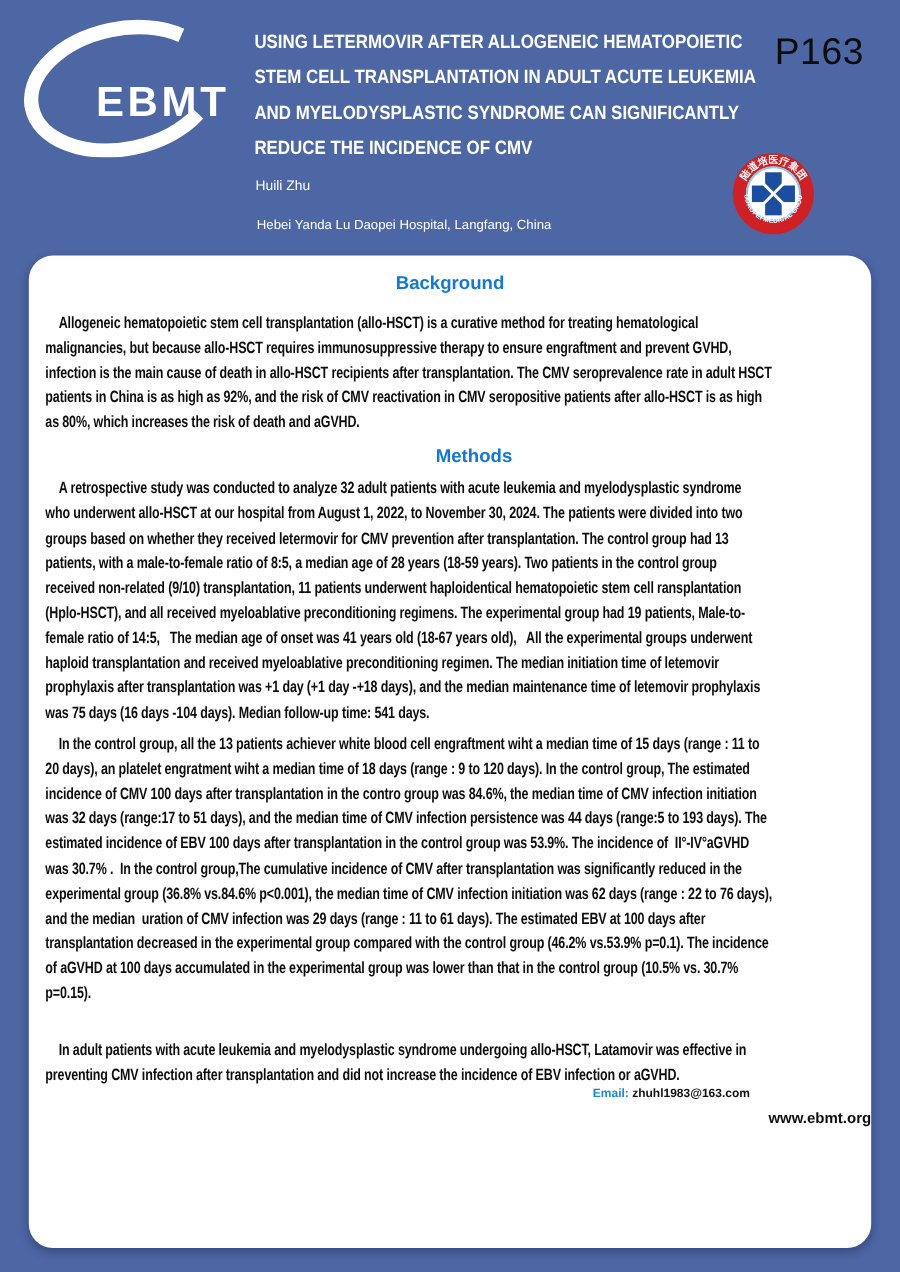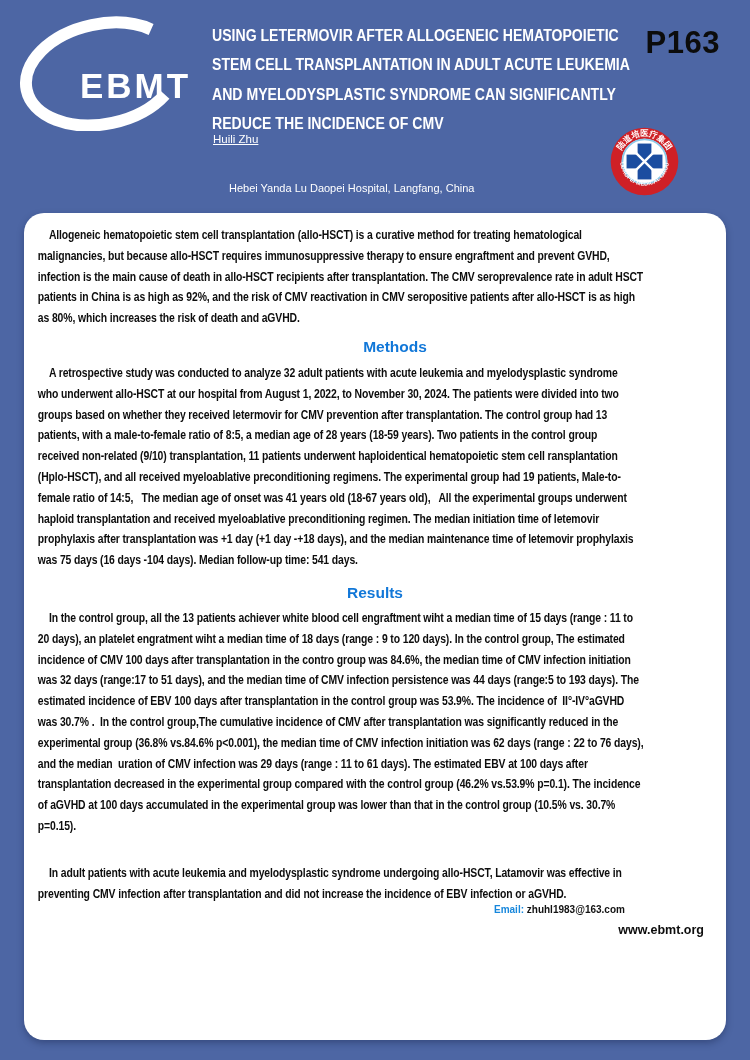--- a/index.html
+++ b/index.html
@@ -15,24 +15,24 @@
     position:absolute;left:62px;top:52px;color:#ffffff;
     font-size:35px;font-weight:bold;letter-spacing:3px;line-height:1;
   }
   .poster-title{
     position:absolute;left:212px;top:21px;width:620px;
     color:#ffffff;font-weight:bold;font-size:16px;line-height:29.4px;
     white-space:pre-wrap;transform:scaleX(0.88);transform-origin:0 0;
   }
   .poster-id{
     position:absolute;right:30px;top:25px;color:#0c0c0c;
-    font-size:31px;font-weight:bold;letter-spacing:0.5px;
+    font-size:31px;font-weight:normal;letter-spacing:0.5px;
   }
-  .author{position:absolute;left:213px;top:133px;color:#ffffff;font-size:11.5px;text-decoration:underline;}
-  .affiliation{position:absolute;left:229px;top:182px;color:#ffffff;font-size:11px;}
+  .author{position:absolute;left:213px;top:149px;color:#ffffff;font-size:11.5px;}
+  .affiliation{position:absolute;left:214px;top:182px;color:#ffffff;font-size:11px;}
   .daopei-logo{position:absolute;left:610px;top:127px;width:69px;height:69px;}
   
   .card{
     position:absolute;left:24px;top:213px;width:702px;height:827px;
     background:#ffffff;border-radius:20px;overflow:hidden;
     box-shadow:0 3px 7px rgba(15,25,60,0.35);
   }
   .sec-h{
     text-align:center;color:#1177d8;font-size:15.5px;font-weight:bold;
     line-height:21px;
@@ -49,21 +49,21 @@
   .p-methods{margin-top:6px;}
   .h-results{margin-top:11px;}
   .p-results{margin-top:5px;}
   .h-conclusions{margin-top:3px;}
   .p-conclusions{margin-top:26px;}
   .email-row{
     padding-left:470px;font-size:10px;font-weight:bold;color:#111111;
   }
   .email-label{color:#1787dc;}
   .website-row{
-    margin-top:8px;text-align:right;padding-right:22px;
+    margin-top:8px;text-align:right;
     font-size:12.5px;font-weight:bold;color:#0d0d0d;
   }
 </style>
 </head>
 <body>
 
 <div class="header">
 
   <div class="ebmt-logo">
     <svg width="180" height="115" viewBox="0 0 180 115">
@@ -100,39 +100,39 @@
       </text>
       <text font-size="8" font-weight="bold" fill="#ffffff" letter-spacing="0.3">
         <textPath href="#arcBottom" startOffset="50%" text-anchor="middle">LUDAOPEI MEDICAL GROUP</textPath>
       </text>
     </svg>
   </div>
 </div>
 
 <div class="card">
 
+  <div class="sec-h h-background">Background</div>
   <div class="para p-background">    Allogeneic hematopoietic stem cell transplantation (allo-HSCT) is a curative method for treating hematological
 malignancies, but because allo-HSCT requires immunosuppressive therapy to ensure engraftment and prevent GVHD,
 infection is the main cause of death in allo-HSCT recipients after transplantation. The CMV seroprevalence rate in adult HSCT
 patients in China is as high as 92%, and the risk of CMV reactivation in CMV seropositive patients after allo-HSCT is as high
 as 80%, which increases the risk of death and aGVHD.</div>
 
   <div class="sec-h h-methods">Methods</div>
   <div class="para p-methods">    A retrospective study was conducted to analyze 32 adult patients with acute leukemia and myelodysplastic syndrome
 who underwent allo-HSCT at our hospital from August 1, 2022, to November 30, 2024. The patients were divided into two
 groups based on whether they received letermovir for CMV prevention after transplantation. The control group had 13
 patients, with a male-to-female ratio of 8:5, a median age of 28 years (18-59 years). Two patients in the control group
 received non-related (9/10) transplantation, 11 patients underwent haploidentical hematopoietic stem cell ransplantation
 (Hplo-HSCT), and all received myeloablative preconditioning regimens. The experimental group had 19 patients, Male-to-
 female ratio of 14:5,   The median age of onset was 41 years old (18-67 years old),   All the experimental groups underwent
 haploid transplantation and received myeloablative preconditioning regimen. The median initiation time of letemovir
 prophylaxis after transplantation was +1 day (+1 day -+18 days), and the median maintenance time of letemovir prophylaxis
 was 75 days (16 days -104 days). Median follow-up time: 541 days.</div>
 
-  <div class="sec-h h-results">Results</div>
   <div class="para p-results">    In the control group, all the 13 patients achiever white blood cell engraftment wiht a median time of 15 days (range : 11 to
 20 days), an platelet engratment wiht a median time of 18 days (range : 9 to 120 days). In the control group, The estimated
 incidence of CMV 100 days after transplantation in the contro group was 84.6%, the median time of CMV infection initiation
 was 32 days (range:17 to 51 days), and the median time of CMV infection persistence was 44 days (range:5 to 193 days). The
 estimated incidence of EBV 100 days after transplantation in the control group was 53.9%. The incidence of  II°-IV°aGVHD
 was 30.7% .  In the control group,The cumulative incidence of CMV after transplantation was significantly reduced in the
 experimental group (36.8% vs.84.6% p&lt;0.001), the median time of CMV infection initiation was 62 days (range : 22 to 76 days),
 and the median  uration of CMV infection was 29 days (range : 11 to 61 days). The estimated EBV at 100 days after
 transplantation decreased in the experimental group compared with the control group (46.2% vs.53.9% p=0.1). The incidence
 of aGVHD at 100 days accumulated in the experimental group was lower than that in the control group (10.5% vs. 30.7%

